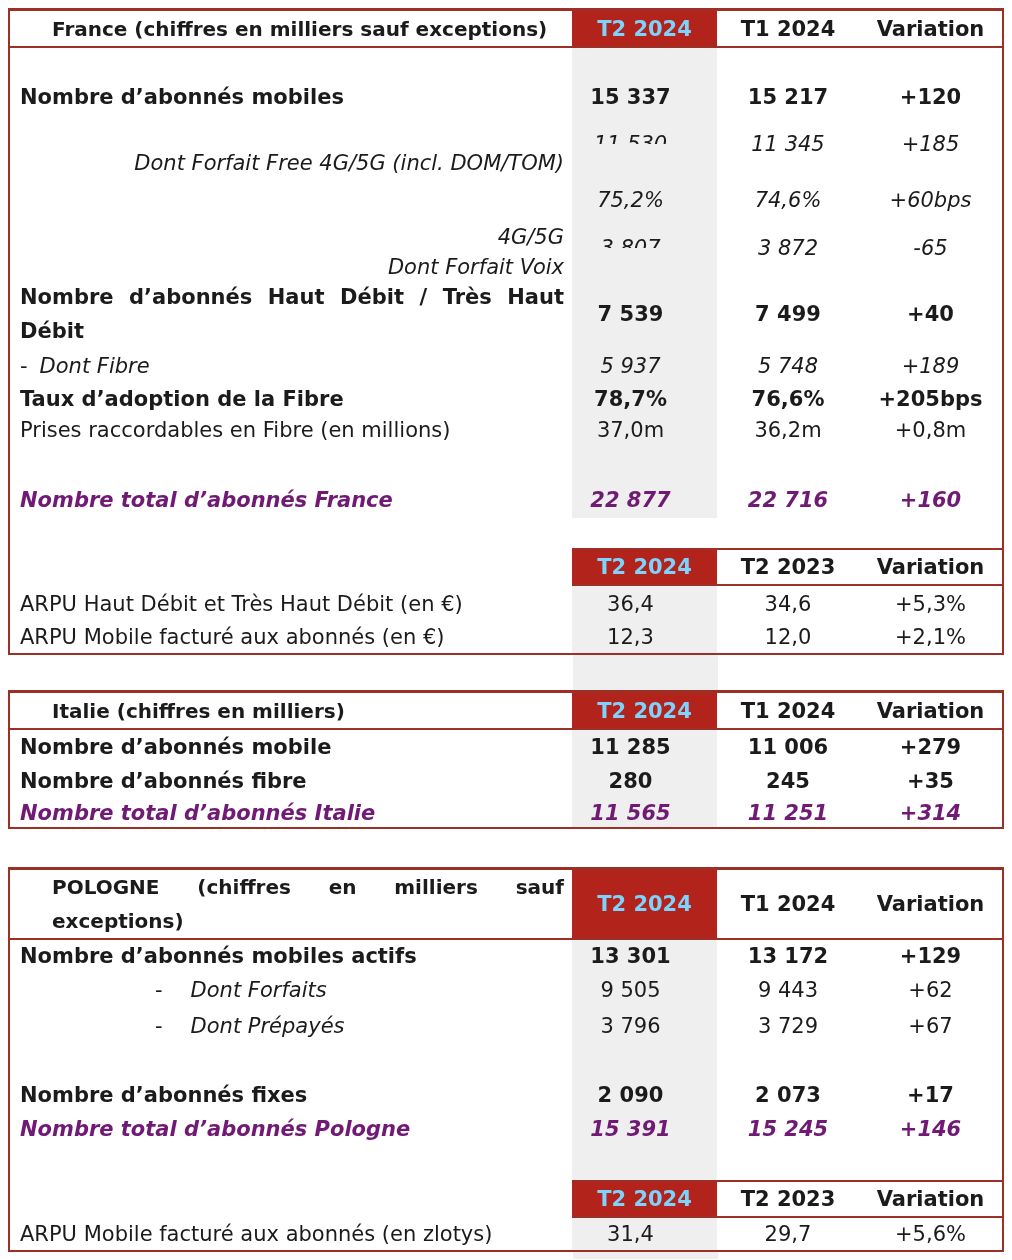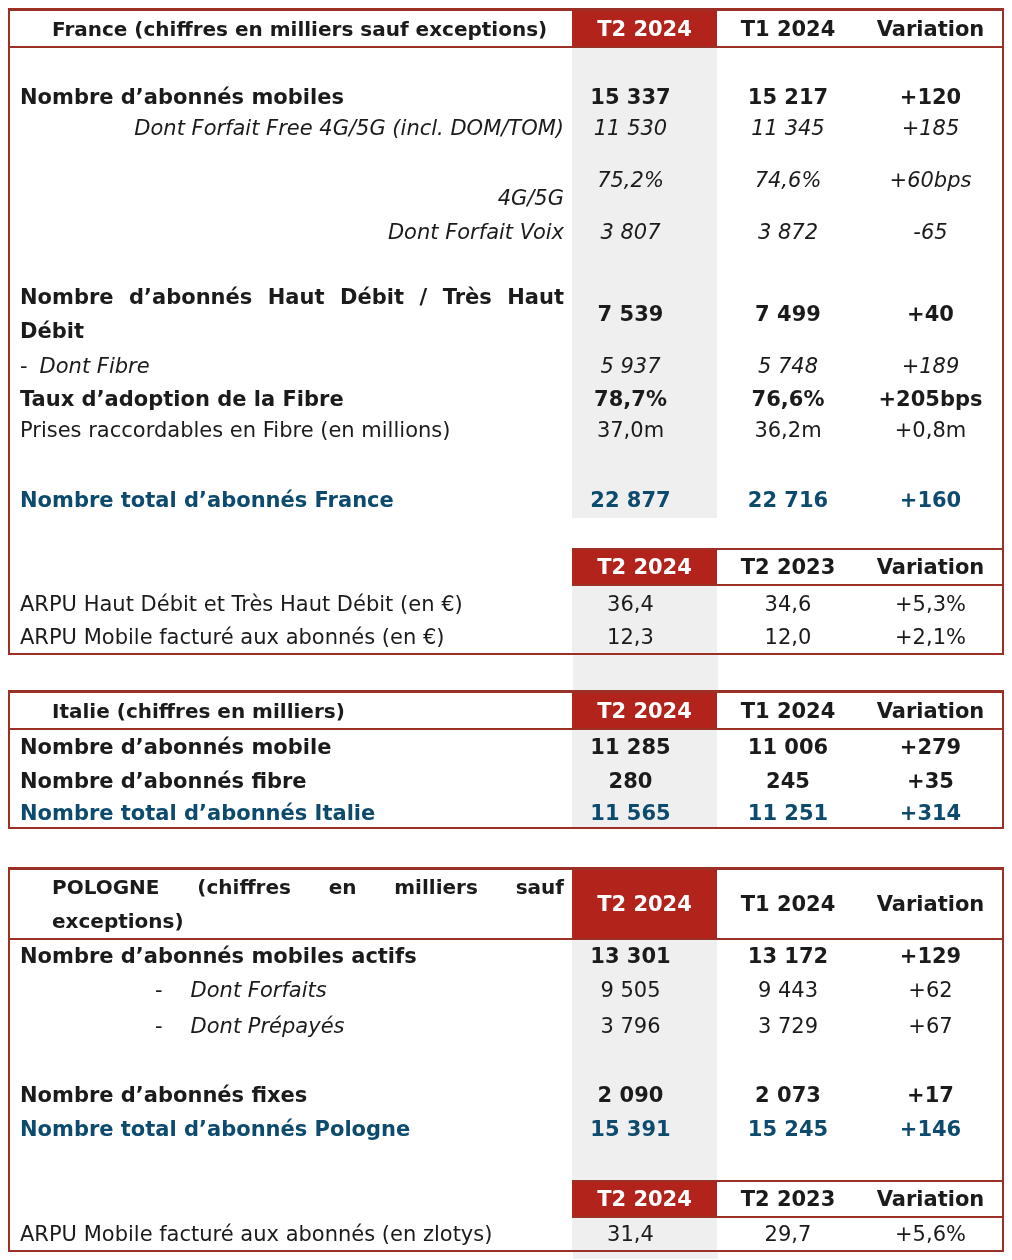--- a/index.html
+++ b/index.html
@@ -16,25 +16,25 @@
     background:#fff;box-sizing:content-box;
   }
   .row{display:grid;grid-template-columns:562px 145px 142px 143px;align-items:center;}
   .hdr-row{border-bottom:2px solid #9c2f26;}
   .cell{box-sizing:border-box;}
   .lab{padding-left:10px;padding-right:8px;white-space:nowrap;}
   .lab.wrap{white-space:normal;}
   .c2{background:#efefef;text-align:center;padding-right:28px;align-self:stretch;display:flex;align-items:center;justify-content:center;}
   .c2.nogray{background:#ffffff;}
   .c3,.c4{text-align:center;}
-  .redcell{background:#b2231c;color:#ffffff;font-weight:bold;padding-right:0;}
+  .redcell{background:#b2231c;color:#7dd3fc;font-weight:bold;padding-right:0;}
   .b{font-weight:bold;}
   .it{font-style:italic;}
-  .red{color:#0c4a6e;}
-  .right{text-align:right;}
+  .red{color:#701a75;font-style:italic;}
+  .right{text-align:right;margin-top:39px;}
   .h29{height:29px}.h30{height:30px}.h32{height:32px}.h34{height:34px}.h35{height:35px}
   .h36{height:36px}.h68{height:68px}.h72{height:72px}
   .lh34{line-height:34px}.lh36{line-height:36px}
   .jline{display:block;text-align:justify;text-align-last:justify;}
   .hdr-title{font-size:20px;margin-left:32px;}
   
   .subrow{display:grid;grid-template-columns:562px 430px;}
   .subbox{
     border-top:2px solid #9c2f26;border-bottom:2px solid #9c2f26;
     box-sizing:border-box;height:38px;

